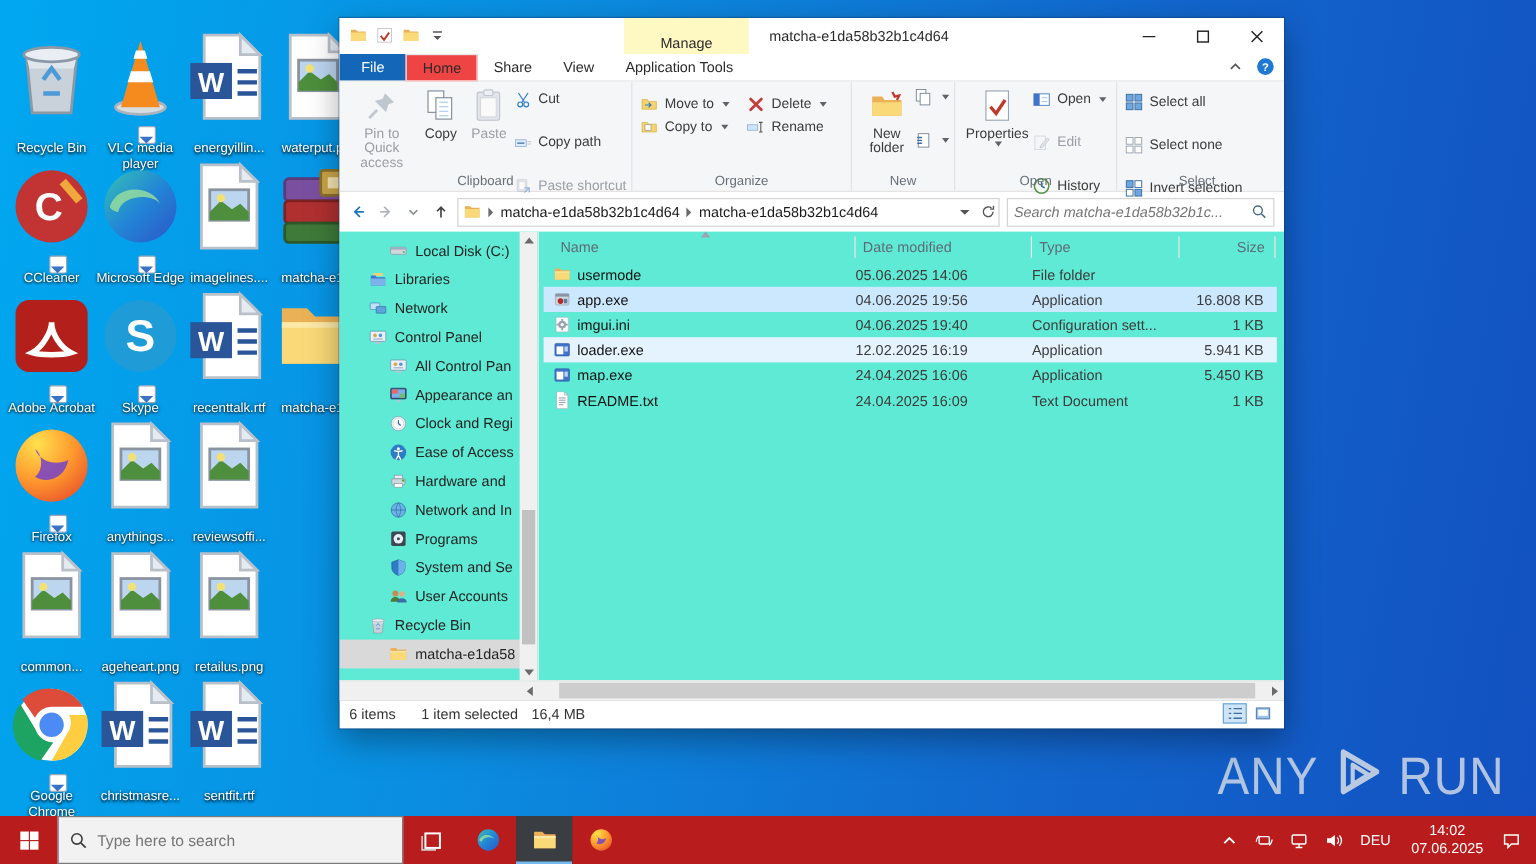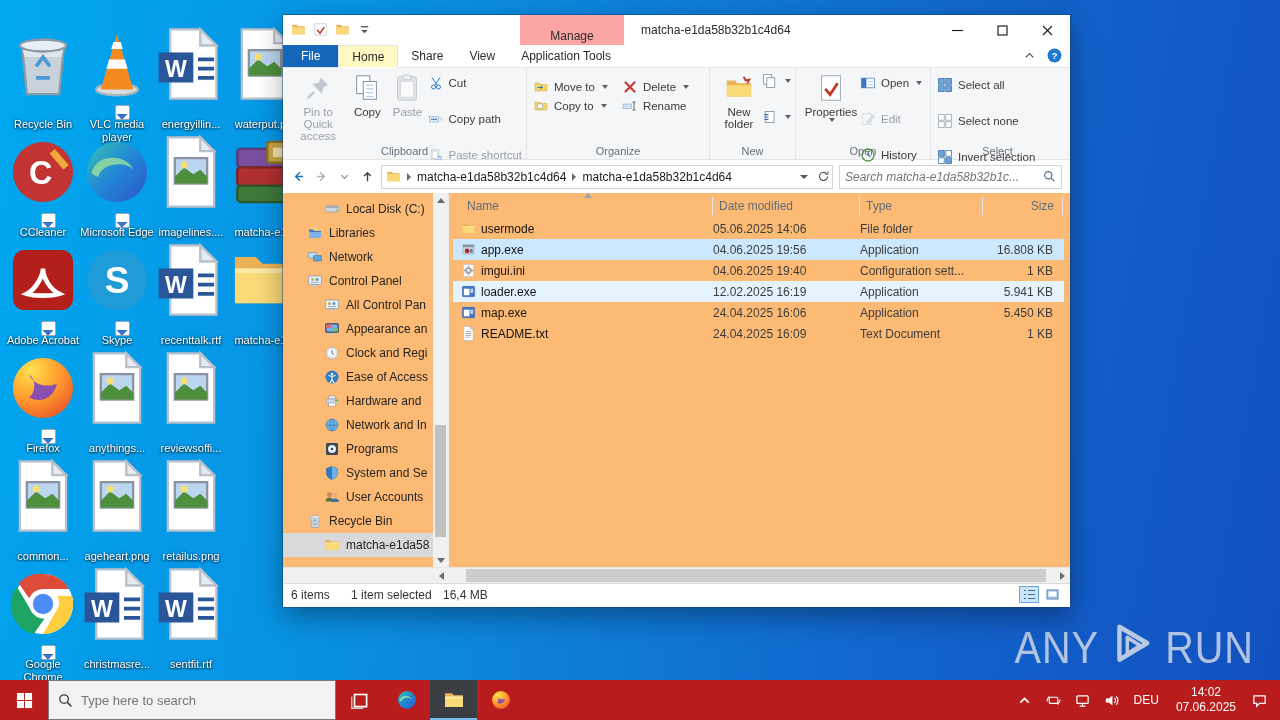--- a/index.html
+++ b/index.html
@@ -25,33 +25,33 @@
 .wm{position:absolute;right:26px;bottom:46px;display:flex;align-items:center;gap:8px;
 color:rgba(206,215,229,.85);font-size:44px;letter-spacing:1px;transform:scaleX(.9);transform-origin:right}
 .wm svg{width:58px;height:52px}
 
 
 .win{position:absolute;left:283px;top:15px;width:787px;height:592px;background:#fff;
 box-shadow:0 0 0 1px rgba(20,60,110,.45),0 10px 26px rgba(0,0,0,.35);font-size:12px;color:#2b2b2b}
 .titlebar{position:relative;height:30px;background:#fff}
 .qat{position:absolute;left:8px;top:7px;display:flex;align-items:center;gap:7px}
 .qat span svg{width:15px;height:15px}
-.manage{position:absolute;left:237px;top:0;width:104px;height:42px;background:#fca5a5;
+.manage{position:absolute;left:237px;top:0;width:104px;height:42px;background:#fef9c3;
 display:flex;align-items:center;justify-content:center;color:#2b2b2b}
 .title{position:absolute;left:55%;top:0;height:30px;transform:translateX(-50%);
 display:flex;align-items:center;white-space:nowrap}
 .wbtns{position:absolute;right:0;top:0;display:flex}
 .wbtn{width:45px;height:30px;display:flex;align-items:center;justify-content:center}
 .wbtn svg{width:11px;height:11px}
 
 
 .tabrow{position:relative;height:23px;background:#fff;border-bottom:1px solid #e4e4e4;display:flex;align-items:stretch}
 .tab{padding:0 13px;display:flex;align-items:center;color:#2b2b2b;cursor:default}
 .tab.file{background:#1467b8;color:#fff;padding:0 18px}
-.tab.active{background:#fef9c3;border:1px solid #e4e4e4;border-bottom:1px solid #fff;margin-bottom:-1px;z-index:2}
+.tab.active{background:#ef4444;border:1px solid #e4e4e4;border-bottom:1px solid #fff;margin-bottom:-1px;z-index:2}
 .ribbonbtns{position:absolute;right:8px;top:3px;display:flex;align-items:center;gap:10px}
 .ribbonbtns svg{width:15px;height:15px}
 
 
 .ribbon{height:92px;background:#f5f6f7;border-bottom:1px solid #e4e4e4;display:flex}
 .rgroup{position:relative;height:100%;padding:3px 4px 16px 6px;border-right:1px solid #e2e4e6;display:flex;align-items:flex-start}
 .glabel{position:absolute;left:0;right:0;bottom:2px;text-align:center;font-size:11px;color:#66707a}
 .rbig{display:flex;flex-direction:column;align-items:center;width:56px;padding-top:2px;text-align:center;line-height:12px;font-size:11.5px;color:#3b3b3b}
 .rbig .bicon{width:30px;height:30px;margin-bottom:3px}.rbig .bicon svg{width:100%;height:100%}
 .rsmalls{display:flex;flex-direction:column;gap:20px;padding-top:4px}
@@ -70,21 +70,21 @@
 .crumb{white-space:nowrap;color:#1a1a1a}
 .chev{width:0;height:0;border-top:4px solid transparent;border-bottom:4px solid transparent;border-left:4.5px solid #6a6a6a;margin:0 3px}
 .crumbspace{flex:1}
 .crumbbox .dd{width:0;height:0;border-left:4px solid transparent;border-right:4px solid transparent;border-top:4.5px solid #555;margin:0 6px}
 .crumbbox .refresh svg{width:13px;height:13px}
 .searchbox{flex:1;height:24px;border:1px solid #d4d4d4;display:flex;align-items:center;padding:0 5px}
 .searchbox input{flex:1;border:0;outline:0;font:italic 12px "Liberation Sans",sans-serif;color:#7a7a7a;background:transparent}
 .searchbox svg{width:13px;height:13px}
 
 
-.content{position:relative;height:374px;display:flex;background:#fdba74}
+.content{position:relative;height:374px;display:flex;background:#5eead4}
 .navpane{position:relative;width:166px;border-right:1px solid #ededed;padding-top:4px;overflow:hidden}
 .nitem{height:24px;display:flex;align-items:center;gap:6px;padding-left:24px;white-space:nowrap;color:#242424}
 .nitem.d2{padding-left:41px}
 .nitem .nic{flex:0 0 16px;width:16px;height:16px}.nitem .nic svg{width:100%;height:100%}
 .nitem.selected{background:#d9d9d9}
 .nscroll{position:absolute;right:0;top:0;bottom:0;width:15px;background:#f0f0f0}
 .nscroll .thumb{position:absolute;left:2px;right:2px;top:62%;height:30%;background:#c1c1c1}
 .arr{position:absolute;left:0;right:0;height:14px;display:flex;align-items:center;justify-content:center}
 .tri-up{width:0;height:0;border-left:4px solid transparent;border-right:4px solid transparent;border-bottom:5px solid #6a6a6a}
 .tri-dn{width:0;height:0;border-left:4px solid transparent;border-right:4px solid transparent;border-top:5px solid #6a6a6a}

